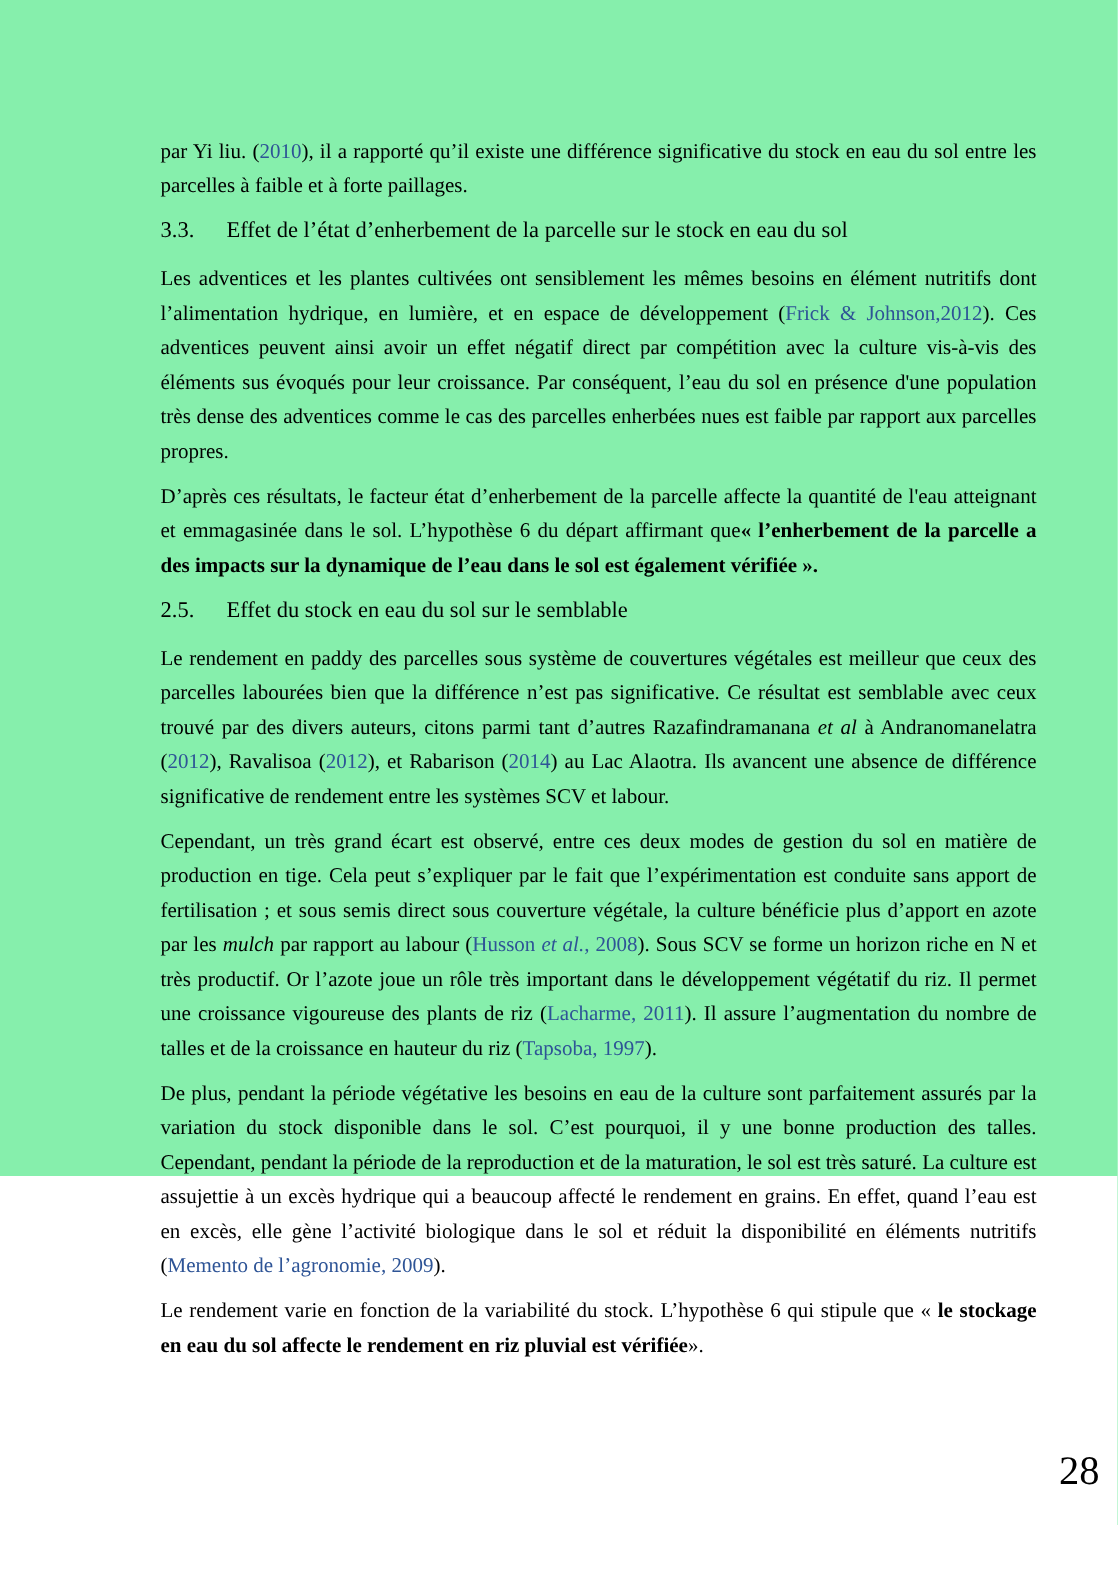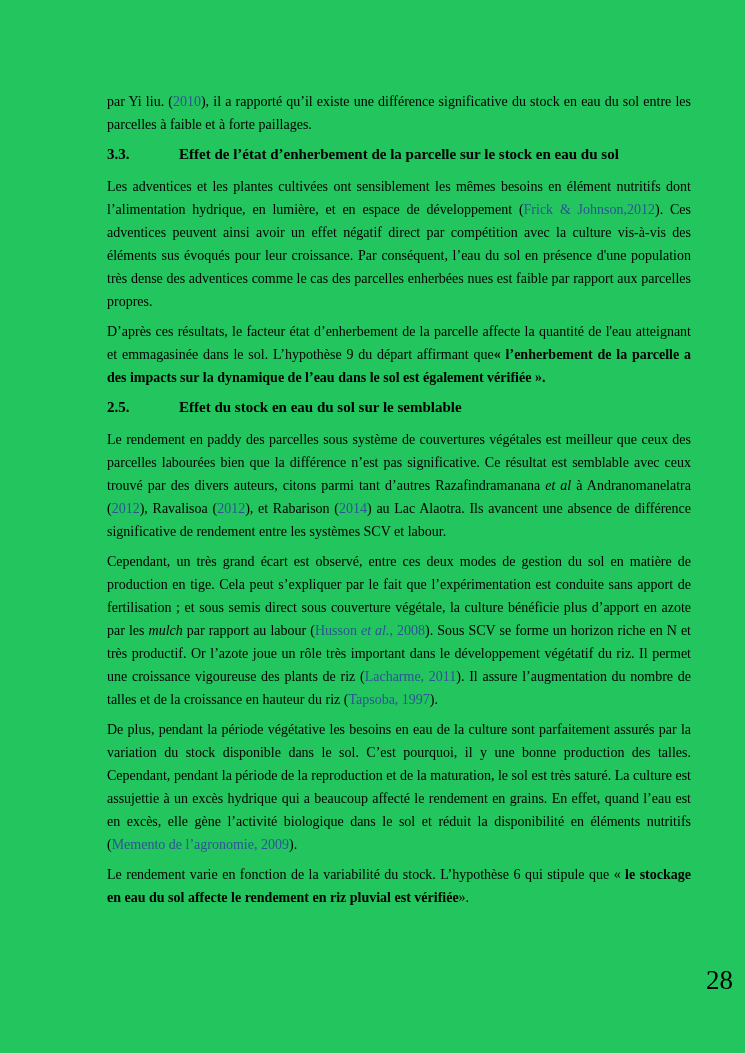--- a/index.html
+++ b/index.html
@@ -5,41 +5,40 @@
   html, body { margin: 0; padding: 0; }
   body {
     width: 745px; height: 1053px;
     background: #ffffff;
     font-family: "Liberation Serif", serif;
     color: #000;
     overflow: hidden;
   }
   .page {
     position: relative;
-    width: 745px; height: 1053px;
-    background: #22c55e;
+    width: 745px; height: 784px;
+    background: #86efac;
   }
   .content {
     position: absolute;
     left: 107px; top: 90px;
     width: 584px;
   }
   p.para {
     margin: 0 0 7px 0;
     font-size: 14px;
     line-height: 23px;
     text-align: justify;
   }
   .heading {
     display: flex;
     margin: 0 0 9px 0;
     font-size: 15px;
-    font-weight: bold;
+    font-weight: normal;
     line-height: 23px;
-    gap: 28px;
   }
   .h-num { flex: 0 0 44px; width: 44px; }
   .h-title { flex: 1; }
   .seg-normal { }
   .seg-bold { font-weight: bold; }
   .seg-italic { font-style: italic; }
   .seg-link { color: var(--link-color, #2e5496); cursor: pointer; }
   .seg-link-italic { color: var(--link-color, #2e5496); font-style: italic; cursor: pointer; }
   .page-number {
     position: absolute;
@@ -53,21 +52,21 @@
 <body>
 
 <div class="page">
   <div class="content" id="doc-content">
       <p class="para"><span class="seg-normal">par Yi liu. (</span><span class="seg-link">2010</span><span class="seg-normal">), il a rapporté qu’il existe une différence significative du stock en eau du sol entre les parcelles à faible et à forte paillages.</span></p>
       <div class="heading">
         <span class="h-num">3.3.</span>
         <span class="h-title">Effet de l’état d’enherbement de la parcelle sur le stock en eau du sol</span>
       </div>
       <p class="para"><span class="seg-normal">Les adventices et les plantes cultivées ont sensiblement les mêmes besoins en élément nutritifs dont l’alimentation hydrique, en lumière, et en espace de développement (</span><span class="seg-link">Frick &amp; Johnson,2012</span><span class="seg-normal">). Ces adventices peuvent ainsi avoir un effet négatif direct par compétition avec la culture vis-à-vis des éléments sus évoqués pour leur croissance. Par conséquent, l’eau du sol en présence d'une population très dense des adventices comme le cas des parcelles enherbées nues est faible par rapport aux parcelles propres.</span></p>
-      <p class="para"><span class="seg-normal">D’après ces résultats, le facteur état d’enherbement de la parcelle affecte la quantité de l'eau atteignant et emmagasinée dans le sol. L’hypothèse 9 du départ affirmant que</span><span class="seg-bold">« l’enherbement de la parcelle a des impacts sur la dynamique de l’eau dans le sol est également vérifiée ».</span></p>
+      <p class="para"><span class="seg-normal">D’après ces résultats, le facteur état d’enherbement de la parcelle affecte la quantité de l'eau atteignant et emmagasinée dans le sol. L’hypothèse 6 du départ affirmant que</span><span class="seg-bold">« l’enherbement de la parcelle a des impacts sur la dynamique de l’eau dans le sol est également vérifiée ».</span></p>
       <div class="heading">
         <span class="h-num">2.5.</span>
         <span class="h-title">Effet du stock en eau du sol sur le semblable</span>
       </div>
       <p class="para"><span class="seg-normal">Le rendement en paddy des parcelles sous système de couvertures végétales est meilleur que ceux des parcelles labourées bien que la différence n’est pas significative. Ce résultat est semblable avec ceux trouvé par des divers auteurs, citons parmi tant d’autres Razafindramanana </span><span class="seg-italic">et al</span><span class="seg-normal"> à Andranomanelatra  (</span><span class="seg-link">2012</span><span class="seg-normal">), Ravalisoa (</span><span class="seg-link">2012</span><span class="seg-normal">), et Rabarison (</span><span class="seg-link">2014</span><span class="seg-normal">) au Lac Alaotra. Ils avancent une absence de différence significative de rendement entre les systèmes SCV et labour.</span></p>
       <p class="para"><span class="seg-normal">Cependant, un très grand écart est observé, entre ces deux modes de gestion du sol en matière de production en tige. Cela peut s’expliquer par le fait que l’expérimentation est conduite sans apport de fertilisation ; et sous semis direct sous couverture végétale, la culture bénéficie plus d’apport en azote par les </span><span class="seg-italic">mulch</span><span class="seg-normal"> par rapport au labour (</span><span class="seg-link">Husson </span><span class="seg-link-italic">et al.</span><span class="seg-link">, 2008</span><span class="seg-normal">). Sous SCV se forme un horizon riche en N et très productif. Or l’azote joue un rôle très important dans le développement végétatif du riz. Il permet une croissance vigoureuse des plants de riz (</span><span class="seg-link">Lacharme, 2011</span><span class="seg-normal">). Il assure l’augmentation du nombre de talles et de la croissance en hauteur du riz (</span><span class="seg-link">Tapsoba, 1997</span><span class="seg-normal">).</span></p>
       <p class="para"><span class="seg-normal">De plus, pendant la période végétative les besoins en eau de la culture sont parfaitement assurés par la variation du stock disponible dans le sol. C’est pourquoi, il y une bonne production des talles. Cependant, pendant la période de la reproduction et de la maturation, le sol est très saturé. La culture est assujettie à un excès hydrique qui a beaucoup affecté le rendement en grains. En effet, quand l’eau est en excès, elle gène l’activité biologique dans le sol et réduit la disponibilité en éléments nutritifs (</span><span class="seg-link">Memento de l’agronomie, 2009</span><span class="seg-normal">).</span></p>
       <p class="para"><span class="seg-normal">Le rendement varie en fonction de la variabilité du stock. L’hypothèse 6 qui stipule que « </span><span class="seg-bold">le stockage en eau du sol affecte le rendement en riz pluvial est vérifiée</span><span class="seg-normal">».</span></p>
     </div>
   <div class="page-number">28</div>

